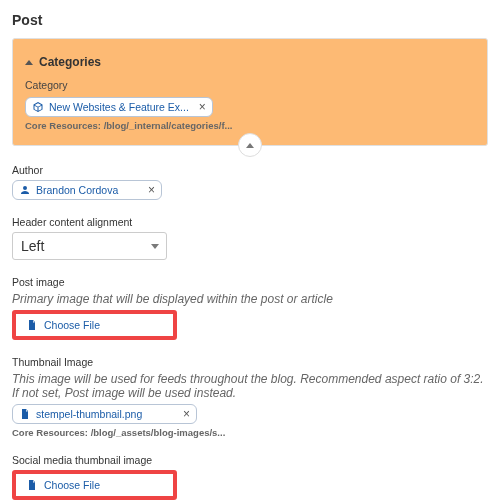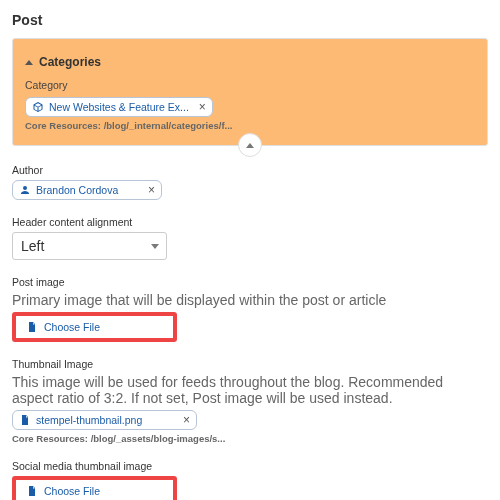--- a/index.html
+++ b/index.html
@@ -3,21 +3,21 @@
 <meta charset="utf-8">
 <style>
 * { box-sizing: border-box; margin: 0; padding: 0; }
 body { font-family: Arial, sans-serif; font-size: 11px; color: #333; padding: 12px; background: #fff; }
 .page-title { font-size: 14px; font-weight: bold; margin-bottom: 10px; }
 .panel { border: 1px solid #e0e0e0; border-radius: 3px; background: #fdba74; padding: 16px 12px 14px 12px; position: relative; margin-bottom: 18px; }
 .panel-header { font-size: 12px; font-weight: bold; display: flex; align-items: center; gap: 6px; margin-bottom: 10px; cursor: pointer; }
 .chev-up { width: 0; height: 0; border-left: 4px solid transparent; border-right: 4px solid transparent; border-bottom: 5px solid #555; }
 .sub-label { font-size: 10.5px; color: #444; margin-bottom: 6px; }
 .field-label { font-size: 10.5px; color: #333; margin-bottom: 4px; }
-.hint { font-size: 14px; color: #666; margin-bottom: 4px; }
+.hint { font-size: 12px; font-style: italic; color: #666; margin-bottom: 4px; }
 .path { font-size: 9.5px; color: #666; margin-top: 3px; font-weight: bold; }
 .chip, .file-chip { display: inline-flex; align-items: center; border: 1px solid #b8c5d6; border-radius: 6px; background: #fff; padding: 3px 6px; font-size: 10.5px; min-width: 150px; }
 .chip .name, .file-chip .name { color: #1b5ca8; margin-left: 5px; flex: 1; white-space: nowrap; overflow: hidden; text-overflow: ellipsis; }
 .chip .close, .file-chip .close { color: #555; margin-left: 10px; font-size: 12px; line-height: 1; cursor: pointer; }
 .cube-icon svg { width: 12px; height: 12px; display: block; }
 .file-icon svg { width: 12px; height: 12px; display: block; }
 .person-icon svg { width: 12px; height: 12px; display: block; }
 .file-btn { display: inline-flex; align-items: center; border: 4px solid #ef4444; border-radius: 3px; background: #fff; padding: 5px 10px; cursor: pointer; min-width: 165px; }
 .file-btn .lbl { color: #1b5ca8; margin-left: 6px; font-size: 10.5px; }
 .select { position: relative; display: inline-block; }

